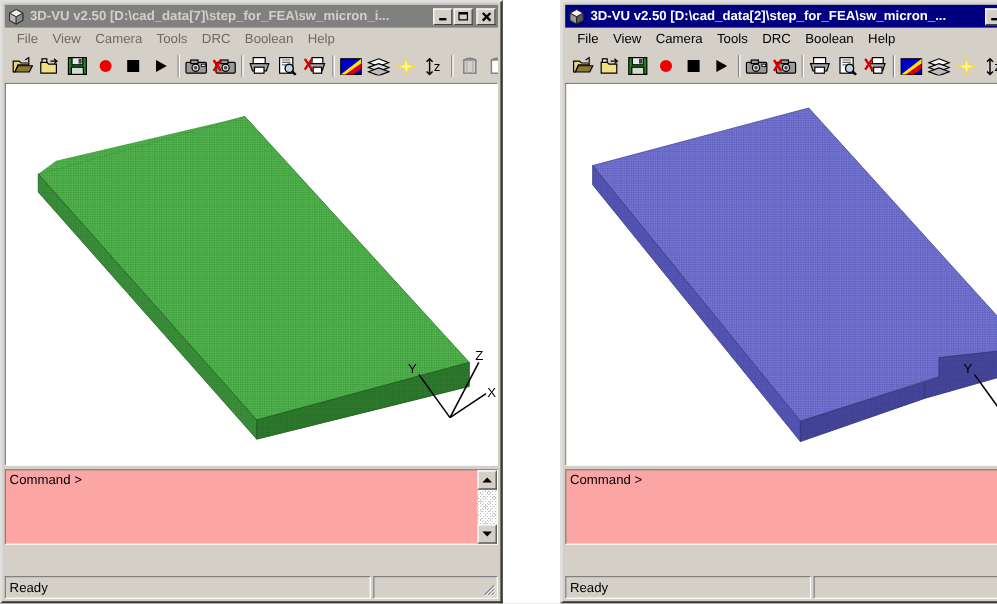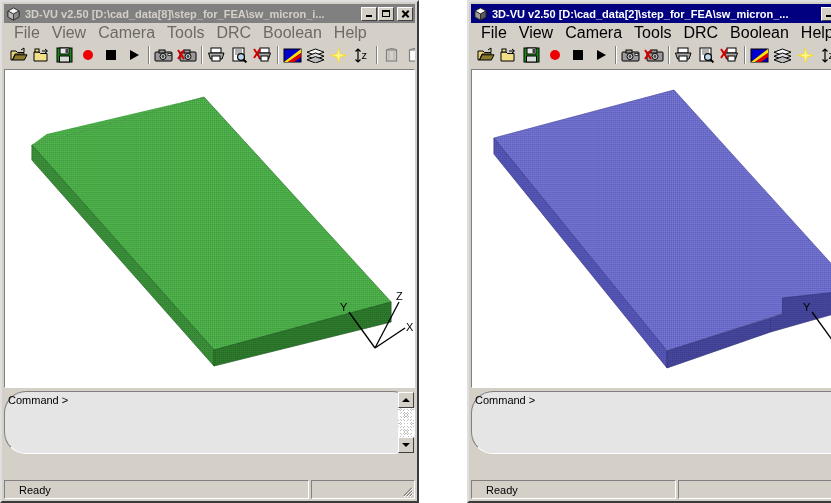--- a/index.html
+++ b/index.html
@@ -65,21 +65,21 @@
   .gl-close:after{transform:rotate(-45deg);}
 
   
   .menubar{
     height:18px;margin:1px 2px 0 2px;
     display:flex;align-items:center;
     padding-left:4px;
     box-sizing:border-box;
   }
   .menuitem{
-    padding:1px 6px;font-size:16px;color:#000000;white-space:nowrap;
+    padding:1px 6px;font-size:11px;color:#000000;white-space:nowrap;
   }
   .menubar.dim .menuitem{color:#6e6a63;}
 
   
   .toolbar{
     height:24px;margin:1px 2px 0 2px;
     display:flex;align-items:center;
     padding-left:3px;
     box-sizing:border-box;
     overflow:hidden;
@@ -107,25 +107,25 @@
   #win-right .viewwrap{height:319px;}
   .viewport{position:absolute;inset:0;background:#fff;overflow:hidden;}
 
   .axes{position:absolute;width:90px;height:70px;}
   .axes svg{display:block;}
 
   
   .cmdwrap{
     margin:3px 2px 0 2px;
     height:63px;
-    background:#e5e5e5;
+    background:#fca5a5;
     position:relative;
     box-sizing:border-box;
     border-top:1px solid #808080;border-left:1px solid #808080;
-    border-right:1px solid #ffffff;border-bottom:1px solid #ffffff;border-radius:22px;
+    border-right:1px solid #ffffff;border-bottom:1px solid #ffffff;
   }
   .cmdtext{
     position:absolute;left:3px;top:2px;font-size:11px;color:#000;
     font-family:"Liberation Sans", sans-serif;
   }
   .vscroll{
     position:absolute;right:0px;top:0px;bottom:0px;width:16px;
     background:#d4d0c8;
     background-image:
       repeating-linear-gradient(45deg,#ffffff 0 1px,transparent 1px 2px),
@@ -147,21 +147,21 @@
   
   .statusbar{
     position:absolute;left:2px;right:2px;bottom:2px;height:19px;
     display:flex;align-items:stretch;
   }
   .spanel{
     background:#d4d0c8;
     border-top:1px solid #808080;border-left:1px solid #808080;
     border-right:1px solid #ffffff;border-bottom:1px solid #ffffff;
     box-sizing:border-box;
-    display:flex;align-items:center;padding-left:14px;
+    display:flex;align-items:center;padding-left:3px;
     font-size:11px;color:#000;
   }
   .spanel.first{flex:0 0 auto;}
   .spanel.second{flex:1 1 auto;margin-left:2px;position:relative;}
   .grip{position:absolute;right:1px;bottom:1px;width:13px;height:13px;}
 </style>
 </head>
 <body>
 
 <div id="root">
@@ -170,21 +170,21 @@
 
     <div class="titlebar inactive">
       <div class="title-ico">
         <svg width="15" height="14" viewBox="0 0 15 14">
           <polygon points="2,4 7.5,1 13,4 13,10 7.5,13 2,10" fill="#ffffff" stroke="#303030" stroke-width="1"></polygon>
           <polygon points="2,4 7.5,1 13,4 7.5,7" fill="#f0f0f0" stroke="#303030" stroke-width="0.8"></polygon>
           <polygon points="2,4 7.5,7 7.5,13 2,10" fill="#b8b8b8" stroke="#303030" stroke-width="0.8"></polygon>
           <polygon points="13,4 13,10 7.5,13 7.5,7" fill="#8a8a8a" stroke="#303030" stroke-width="0.8"></polygon>
         </svg>
       </div>
-      <div class="title-text">3D-VU v2.50 [D:\cad_data[8]\step_for_FEA\sw_micron_i...</div>
+      <div class="title-text">3D-VU v2.50 [D:\cad_data[7]\step_for_FEA\sw_micron_i...</div>
       <div class="tb-btns">
         <div class="tb-btn">
             <div class="gl-min"></div>
           </div>
         <div class="tb-btn">
             <div class="gl-max"></div>
           </div>
         <div class="tb-btn gap">
             <div class="gl-close"></div>
           </div>

